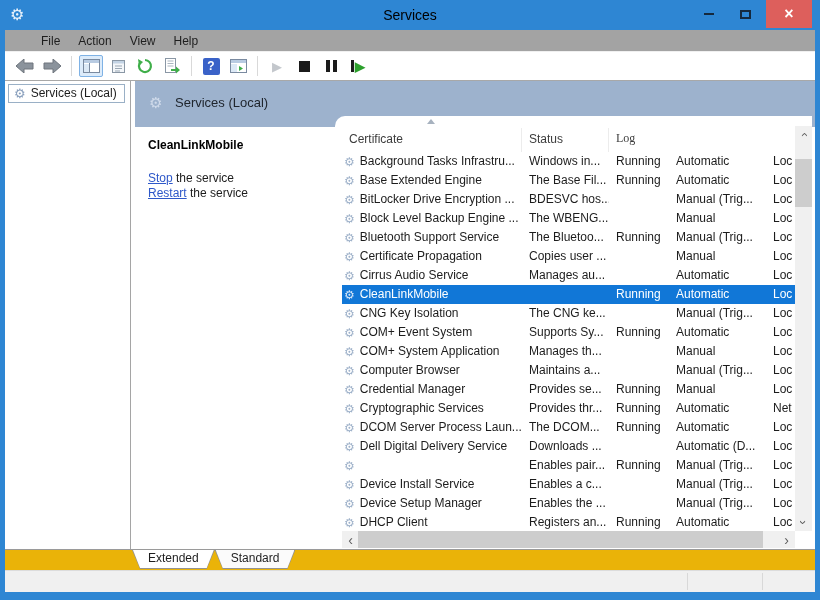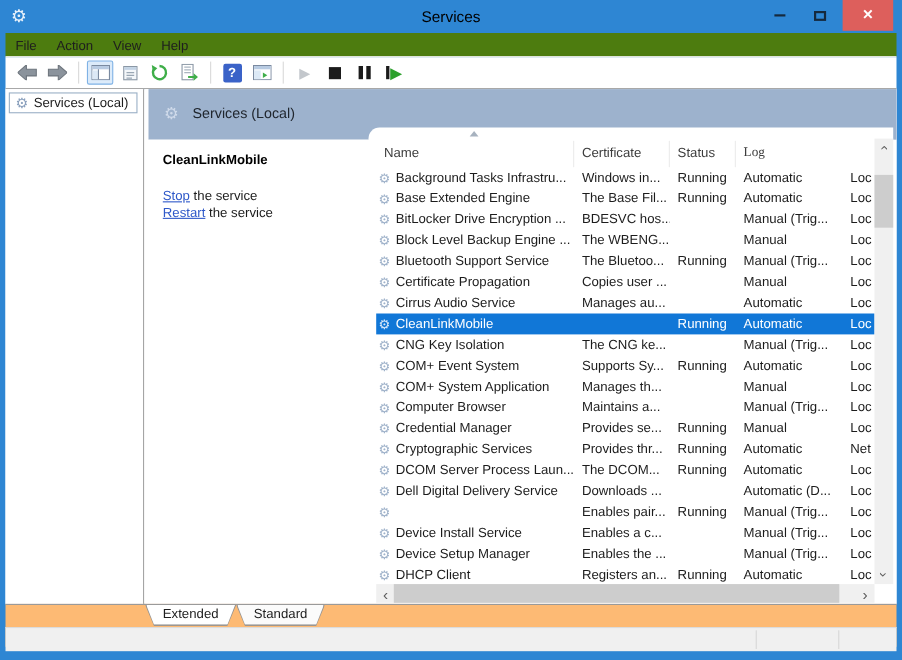--- a/index.html
+++ b/index.html
@@ -14,22 +14,22 @@
   .title-text { position:absolute; left:0; right:0; top:7px; text-align:center; font-size:14px; color:#000000; }
   .win-btn { position:absolute; top:0; height:28px; display:flex; align-items:center; justify-content:center; cursor:default; }
   .btn-min { right:96px; width:30px; }
   .btn-min .glyph { width:10px; height:2px; background:#15293d; }
   .btn-max { right:60px; width:30px; }
   .btn-max .glyph { width:11px; height:9px; border:2px solid #15293d; }
   .btn-close { right:8px; width:46px; background:#dd5f5c; }
   .btn-close .glyph { color:#fff; font-size:16px; font-weight:bold; line-height:1; }
 
   
-  .menubar { position:absolute; top:30px; left:5px; right:5px; height:22px; background:#4d7c0f;
-             display:flex; align-items:center; padding-left:0; border-bottom:1px solid #f0f0f0; }
+  .menubar { position:absolute; top:30px; left:5px; right:5px; height:22px; background:#a3a3a3;
+             display:flex; align-items:center; padding-left:27px; border-bottom:1px solid #f0f0f0; }
   .menu-item { padding:2px 9px; color:#1e1e1e; }
 
   
   .toolbar { position:absolute; top:52px; left:5px; right:5px; height:29px; background:#fff;
              display:flex; align-items:center; padding-left:8px; gap:3px; border-bottom:1px solid #a8a8a8; }
   .tb-sep { width:1px; height:20px; background:#d9d9d9; margin:0 4px; }
   .tb-btn { width:24px; height:22px; display:flex; align-items:center; justify-content:center; border:1px solid transparent; border-radius:2px; }
   .tb-btn.active { background:#dcebfa; border-color:#7fb2e5; }
   .tb-btn svg { display:block; }
   .help-box { width:17px; height:17px; background:#3a62c8; color:#fff; font-weight:bold; font-size:12px;
@@ -85,21 +85,21 @@
 
   .hscroll { position:absolute; left:7px; right:17px; bottom:0; height:17px; background:#f0f0f0; }
   .hscroll .arrow { position:absolute; top:0; width:17px; height:17px; color:#5e5e5e; font-size:14px;
                     display:flex; align-items:center; justify-content:center; }
   .hscroll .arrow.left { left:0; } .hscroll .arrow.right { right:0; }
   .hscroll .thumb { position:absolute; top:0; height:17px; left:16px; right:32px; background:#cdcdcd; }
   .rot-up { transform:rotate(-90deg); display:inline-block; }
   .rot-down { transform:rotate(90deg); display:inline-block; }
 
   
-  .tabstrip { position:absolute; top:549px; left:5px; right:5px; height:39px; background:#fdba74; border-top:1px solid #9a9a9a;text-align:center; }
+  .tabstrip { position:absolute; top:549px; left:5px; right:5px; height:39px; background:#eab308; border-top:1px solid #9a9a9a;text-align:center; }
   .tab { position:relative; float:left; height:19px; line-height:17px; padding:0 16px; font-size:12px; color:#1e1e1e; }
   .tab .bg { position:absolute; inset:0; background:#939393; clip-path:polygon(0 0,100% 0,calc(100% - 8px) 100%,8px 100%); }
   .tab .bg::after { content:""; position:absolute; top:0; left:1px; right:1px; bottom:1px; background:#fff;
                     clip-path:polygon(0 0,100% 0,calc(100% - 7px) 100%,7px 100%); }
   .tab.inactive .bg::after { background:#fbfbfb; }
   .tab .label { position:relative; }
   .tab-lead { float:left; width:127px; height:1px; }
 
   
   .statusbar { position:absolute; top:570px; left:5px; right:5px; height:22px; background:#f0f0f0; border-top:1px solid #dcdcdc; }
@@ -226,21 +226,20 @@
       <div class="left-pane">
         <div class="svc-name">CleanLinkMobile</div>
         <div class="svc-links">
           <div><a>Stop</a><span> the service</span></div>
           <div><a>Restart</a><span> the service</span></div>
         </div>
       </div>
 
       <div class="list-panel">
         <div class="list-header">
-          <div class="hcell">Name</div>
           <div class="hcell">Certificate</div>
           <div class="hcell">Status</div>
           <div class="hcell">Log</div>
         </div>
         <span class="sort-arrow"></span>
 
         <div class="rows">
             <div class="row">
               <div class="cell name">
                 <span class="gear">⚙</span>

